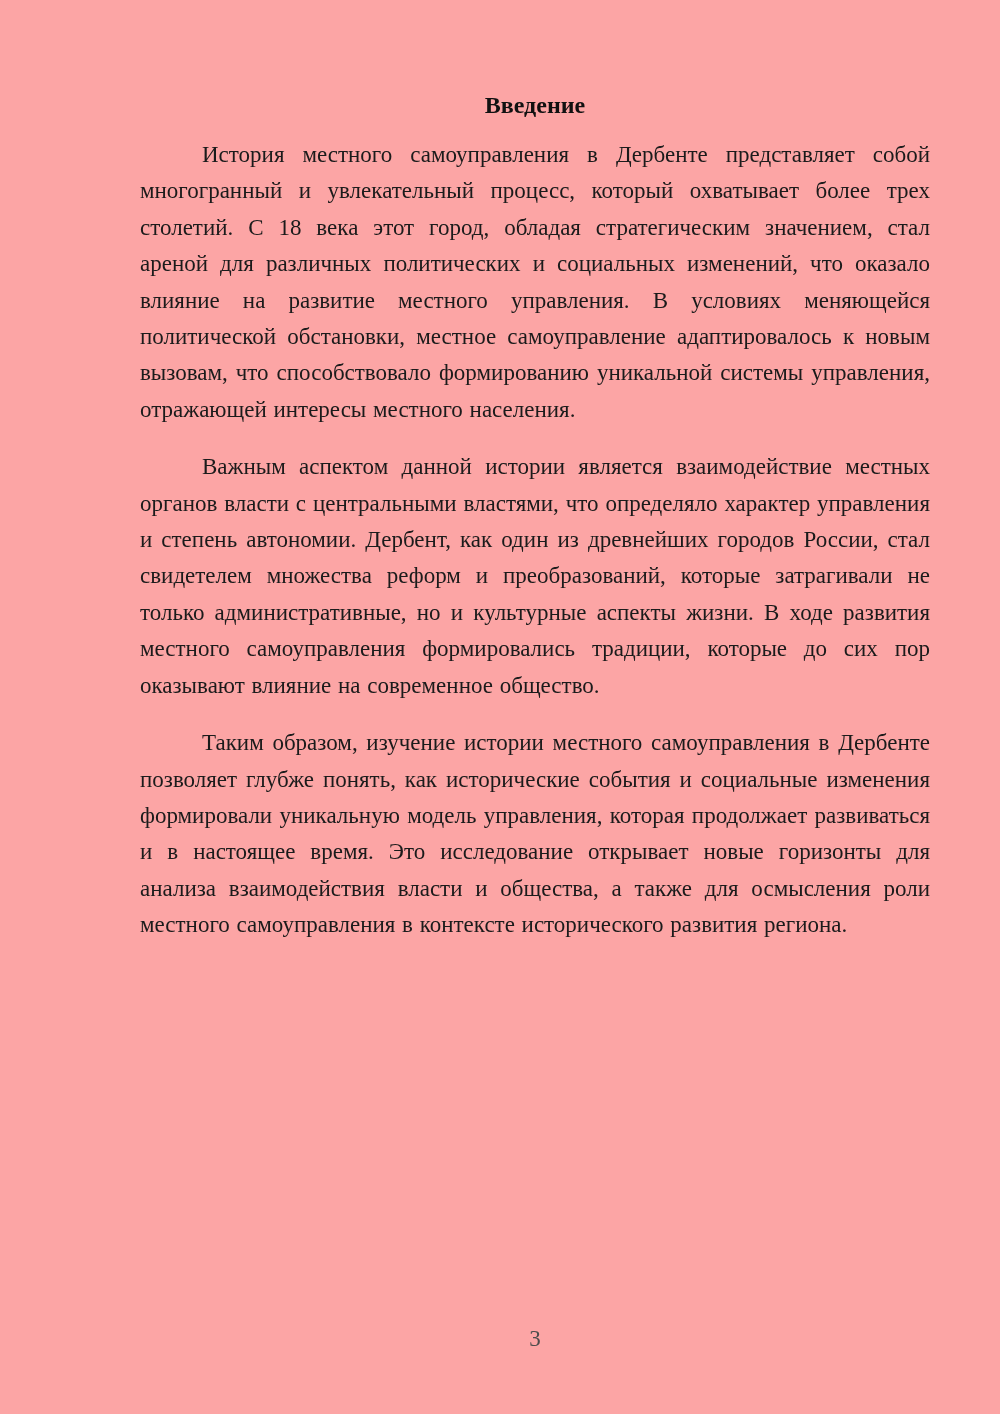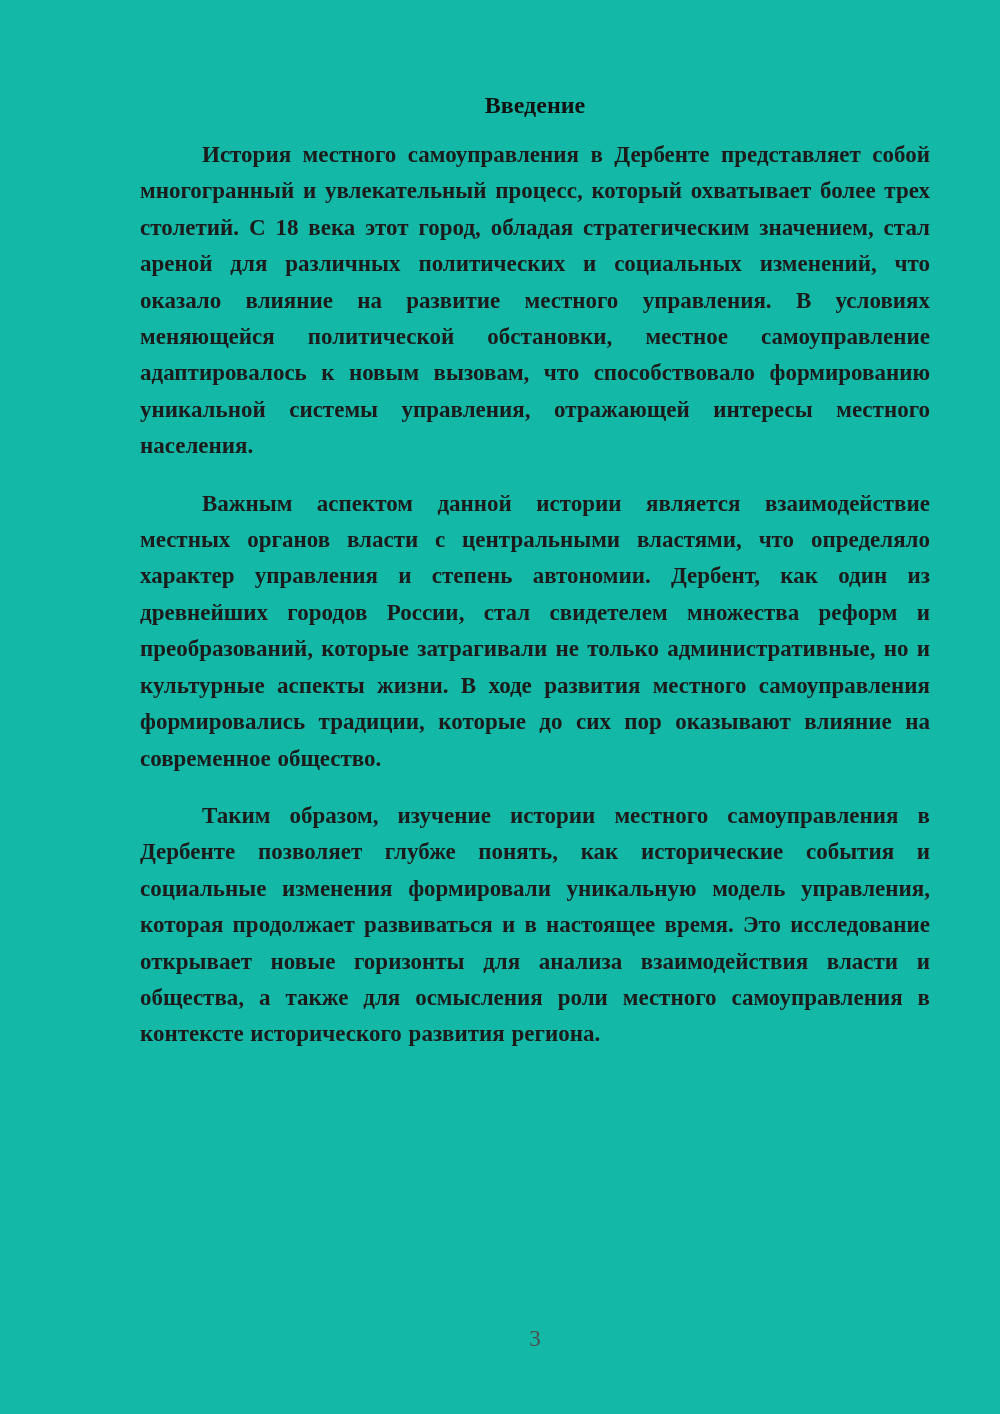--- a/index.html
+++ b/index.html
@@ -12,21 +12,21 @@
       height: 1414px;
       background: #fdfdfd;
       font-family: "Liberation Serif", "DejaVu Serif", serif;
       color: #1b1b1b;
       position: relative;
       overflow: hidden;
     }
     .page {
       position: absolute;
       inset: 0;
-      background: #14b8a6;
+      background: #fca5a5;
     }
     .content {
       position: absolute;
       left: 140px;
       top: 90px;
       width: 790px;
     }
     .doc-title {
       font-size: 24px;
       font-weight: bold;
@@ -35,21 +35,20 @@
       line-height: 30px;
       color: #111111;
     }
     .para {
       font-size: 23px;
       line-height: 36.4px;
       text-align: justify;
       text-indent: 62px;
       margin: 0 0 21px 0;
       word-spacing: 1px;
-      font-weight: bold;
     }
     .para:last-of-type {
       margin-bottom: 0;
     }
     .page-number {
       position: absolute;
       left: 140px;
       width: 790px;
       top: 1324px;
       text-align: center;

